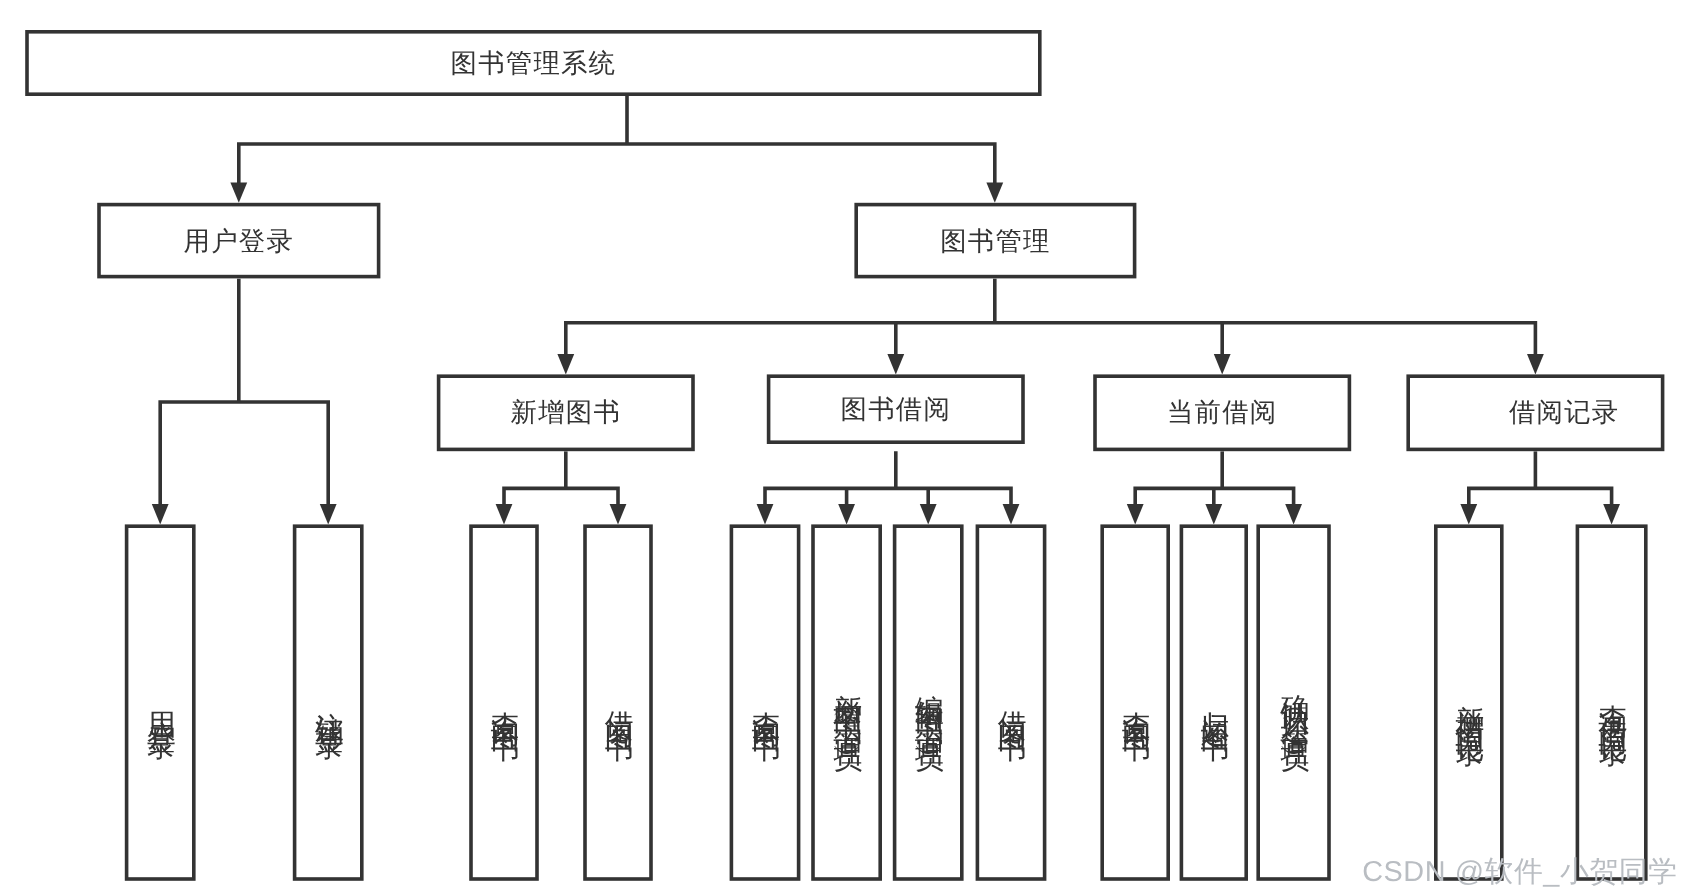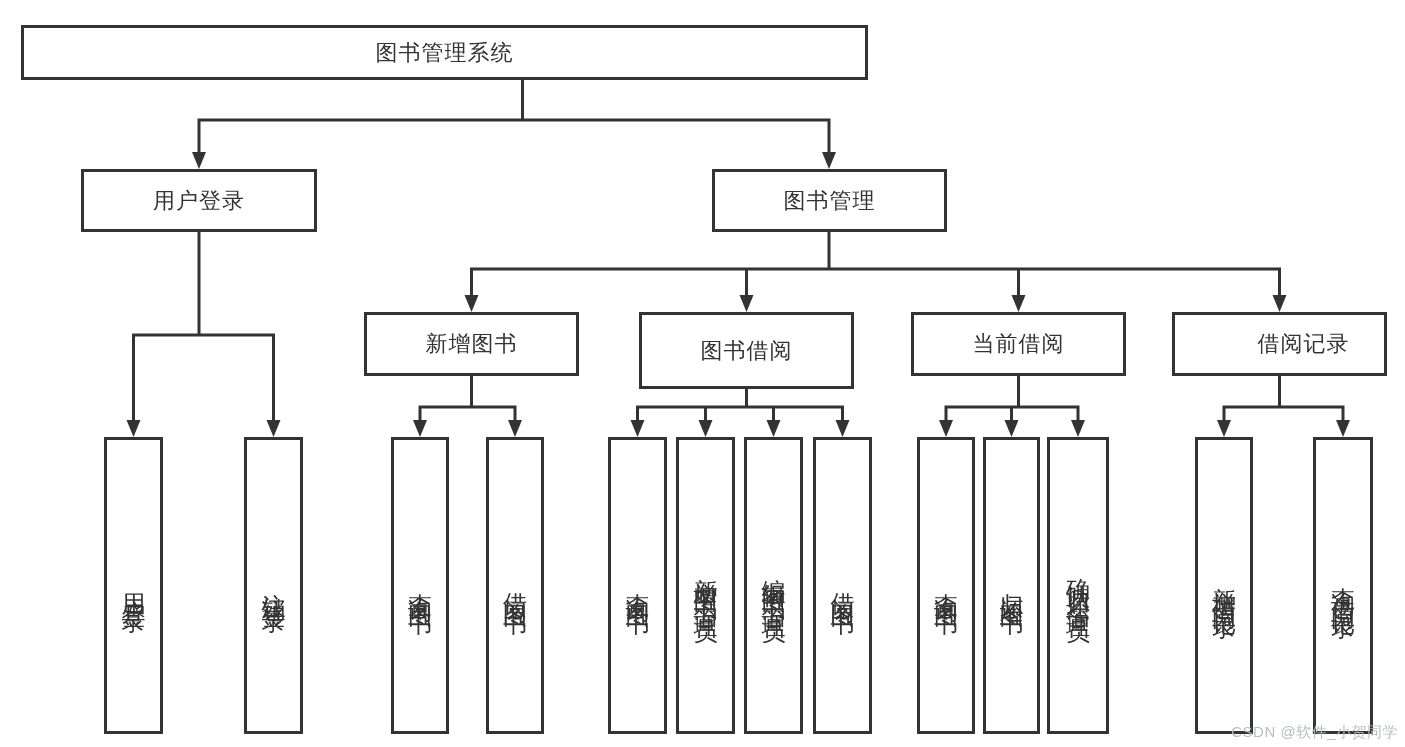--- a/index.html
+++ b/index.html
@@ -48,21 +48,21 @@
   }
   .leaf .lbl {
     font-size: 24px;
     letter-spacing: 6px;
     line-height: 1;
   }
   #watermark {
     position: absolute;
     right: 7px;
     bottom: 5px;
-    font-size: 15px;
+    font-size: 24px;
     color: #b9bdc2;
     z-index: 2;
     letter-spacing: 0.5px;
     white-space: nowrap;
   }
 </style>
 </head>
 <body>
 
 <div id="stage">
@@ -107,21 +107,21 @@
   <div class="node" style="left:81px; top:169px; width:236px; height:63px;">
     <span class="lbl">用户登录</span>
   </div>
   <div class="node" style="left:712px; top:169px; width:235px; height:63px;text-align:center;">
     <span class="lbl">图书管理</span>
   </div>
 
   <div class="node" style="left:364px; top:312px; width:215px; height:64px;">
     <span class="lbl">新增图书</span>
   </div>
-  <div class="node" style="left:639px; top:312px; width:215px; height:77px;">
+  <div class="node" style="left:639px; top:312px; width:215px; height:58px;">
     <span class="lbl">图书借阅</span>
   </div>
   <div class="node" style="left:911px; top:312px; width:215px; height:64px;font-family:Liberation Mono, monospace;">
     <span class="lbl">当前借阅</span>
   </div>
   <div class="node" style="left:1172px; top:312px; width:215px; height:64px;padding-left:48px;">
     <span class="lbl">借阅记录</span>
   </div>
 
   <div class="leaf" style="left:104px; width:59px;">

